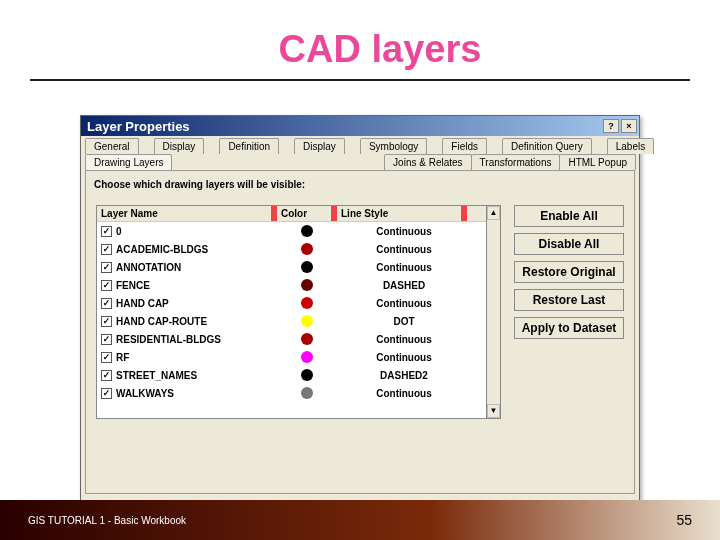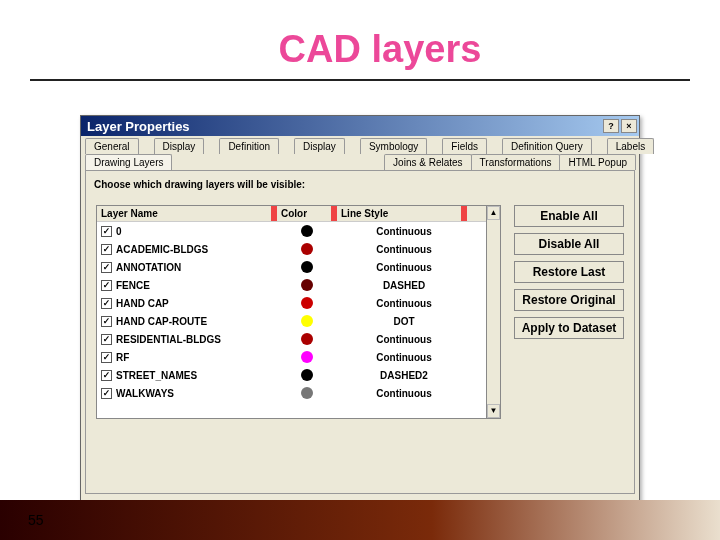--- a/index.html
+++ b/index.html
@@ -324,28 +324,29 @@
     </div>
     <div class="scrollbar">
       <div class="scrollbtn">▲</div>
       <div style="height:184px"></div>
       <div class="scrollbtn">▼</div>
     </div>
 
     <div class="sidebtns" id="sidebtns">
         <div class="btn">Enable All</div>
         <div class="btn">Disable All</div>
+        <div class="btn">Restore Original</div>
         <div class="btn">Restore Last</div>
-        <div class="btn">Restore Original</div>
         <div class="btn">Apply to Dataset</div>
       </div>
   </div>
 
   <div class="dlgfoot">
     <div class="btn" style="width:70px">OK</div>
     <div class="btn" style="width:86px">Cancel</div>
     <div class="btn" style="width:70px">Apply</div>
   </div>
 </div>
 
 <div class="footer-gradient">
+  <span>GIS TUTORIAL 1 - Basic Workbook</span>
   <span class="pagenum">55</span>
 </div>
 
 </body></html>

